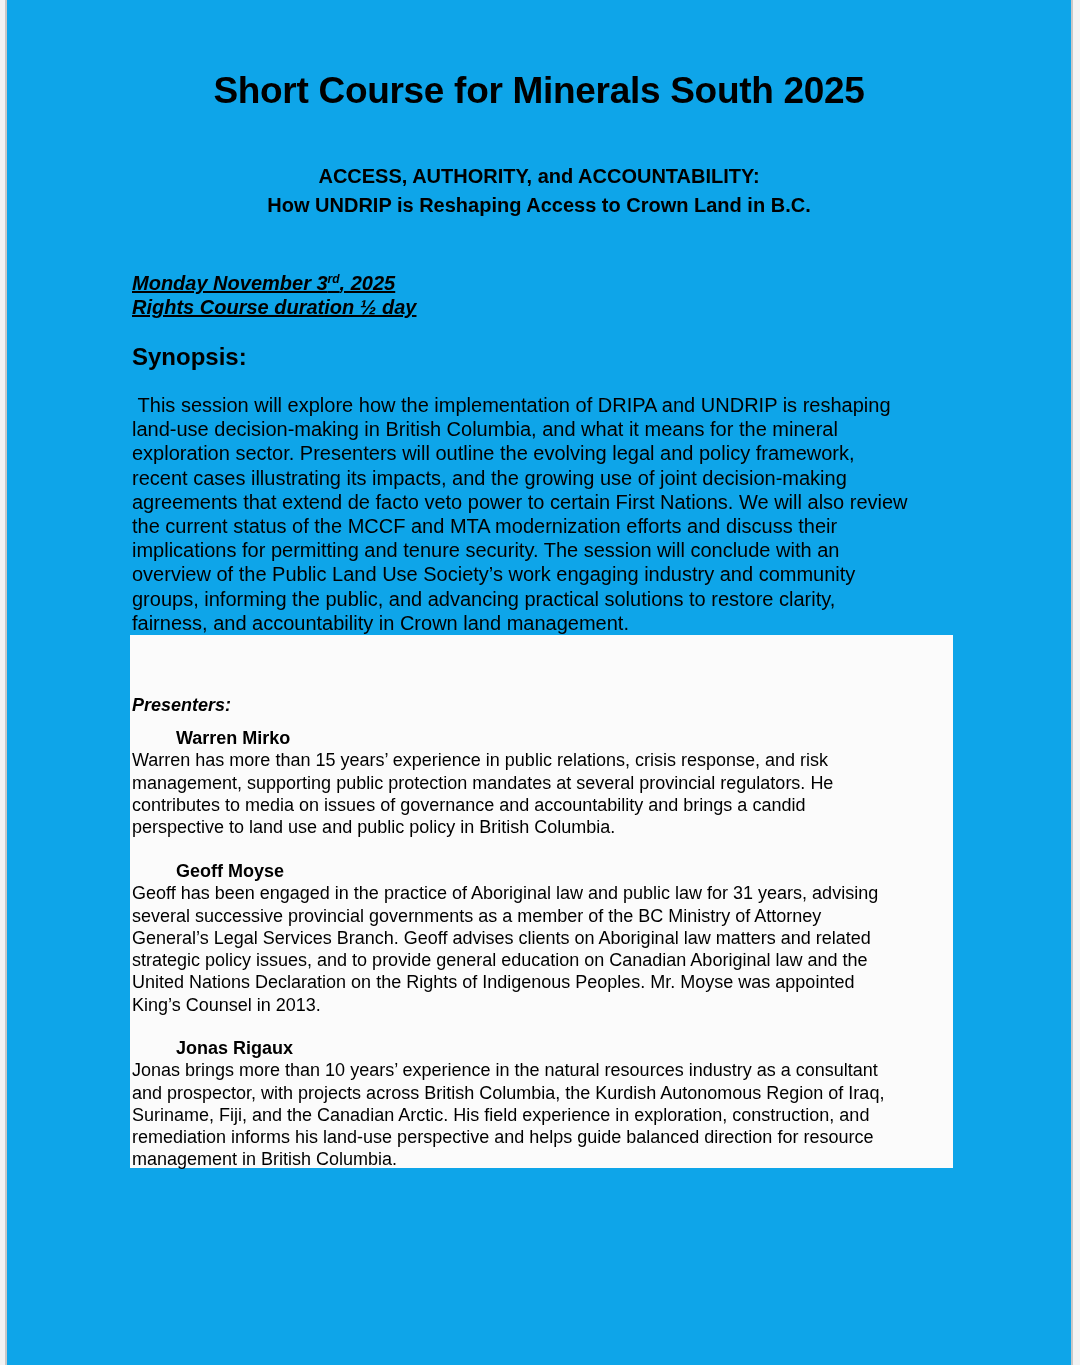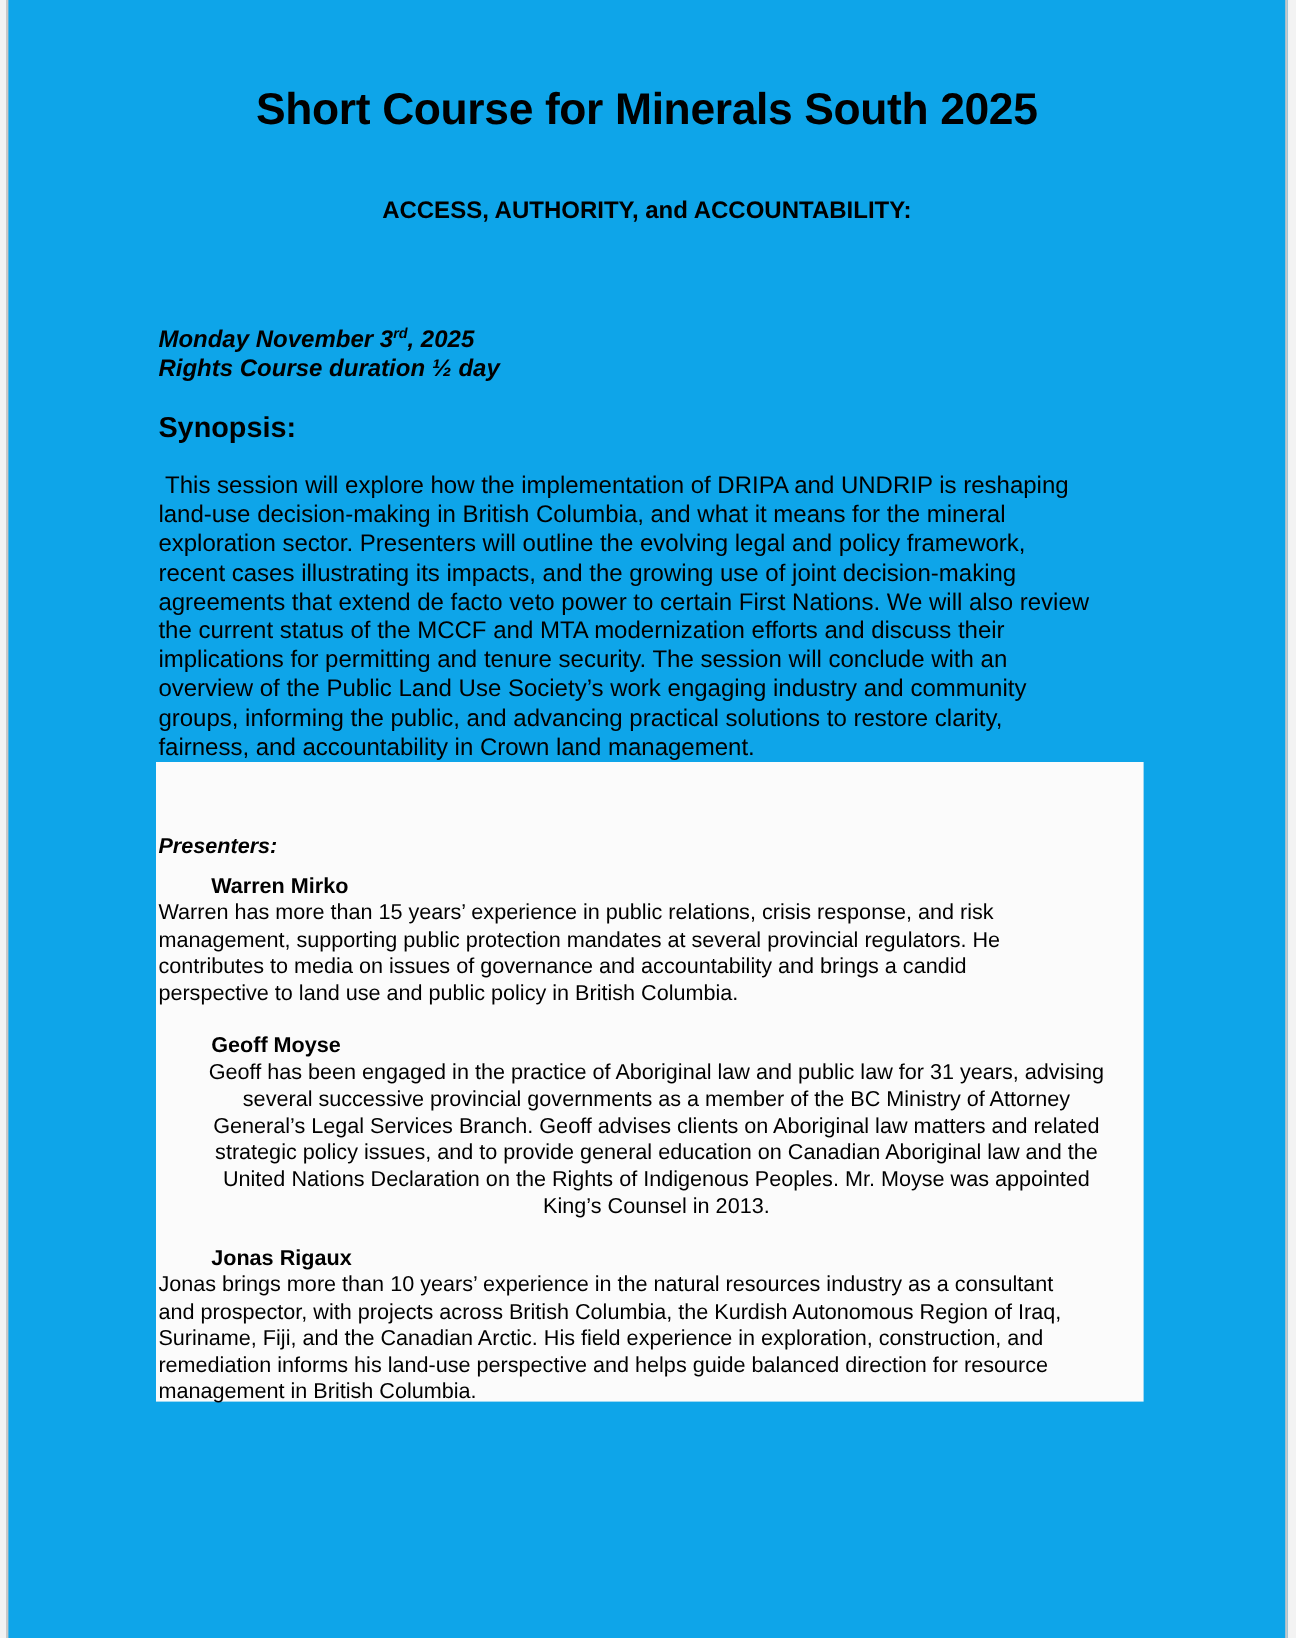--- a/index.html
+++ b/index.html
@@ -17,21 +17,21 @@
   .title {
     position: absolute; left: 0; width: 100%; top: 70px; text-align: center;
     font-size: 37px; font-weight: bold; letter-spacing: -0.3px;
   }
   .subtitle {
     position: absolute; left: 0; width: 100%; top: 162px; text-align: center;
     font-size: 20px; font-weight: bold; line-height: 29px;
   }
   .meta {
     position: absolute; left: 125px; top: 271px;
-    font-size: 20px; font-weight: bold; font-style: italic; line-height: 24px;
+    font-size: 20px; font-weight: bold; font-style: italic; line-height: 24px; text-decoration: underline;
   }
   .meta sup { font-size: 12px; vertical-align: 7px; line-height: 0; }
   .synopsis-label {
     position: absolute; left: 125px; top: 343px;
     font-size: 24px; font-weight: bold; 
   }
   .synopsis {
     position: absolute; left: 125px; top: 393px; width: 830px;
     font-size: 20px; line-height: 24.2px; white-space: pre-wrap;
   }
@@ -47,20 +47,21 @@
   .presenter .name { font-weight: bold; margin-left: 44px; }
 </style>
 </head>
 <body>
 
 <div class="page">
   <div class="title">Short Course for Minerals South 2025</div>
 
   <div class="subtitle">
     <div>ACCESS, AUTHORITY, and ACCOUNTABILITY:</div>
+    <div>How UNDRIP is Reshaping Access to Crown Land in B.C.</div>
   </div>
 
   <div class="meta">
     <div><span>Monday November 3</span><sup>rd</sup><span>, 2025</span></div>
     <div>Rights Course duration ½ day</div>
   </div>
 
   <div class="synopsis-label">Synopsis:</div>
   <div class="synopsis"> This session will explore how the implementation of DRIPA and UNDRIP is reshaping
 land-use decision-making in British Columbia, and what it means for the mineral
@@ -79,21 +80,21 @@
   <div class="presenter" style="top:727px;">
     <div class="name">Warren Mirko</div>
     <div style="white-space:pre-wrap;">Warren has more than 15 years’ experience in public relations, crisis response, and risk
 management, supporting public protection mandates at several provincial regulators. He
 contributes to media on issues of governance and accountability and brings a candid
 perspective to land use and public policy in British Columbia.</div>
   </div>
 
   <div class="presenter" style="top:860px;">
     <div class="name">Geoff Moyse</div>
-    <div style="white-space:pre-wrap;text-align:center;">Geoff has been engaged in the practice of Aboriginal law and public law for 31 years, advising
+    <div style="white-space:pre-wrap;">Geoff has been engaged in the practice of Aboriginal law and public law for 31 years, advising
 several successive provincial governments as a member of the BC Ministry of Attorney
 General’s Legal Services Branch. Geoff advises clients on Aboriginal law matters and related
 strategic policy issues, and to provide general education on Canadian Aboriginal law and the
 United Nations Declaration on the Rights of Indigenous Peoples. Mr. Moyse was appointed
 King’s Counsel in 2013.</div>
   </div>
 
   <div class="presenter" style="top:1037px;">
     <div class="name">Jonas Rigaux</div>
     <div style="white-space:pre-wrap;">Jonas brings more than 10 years’ experience in the natural resources industry as a consultant

